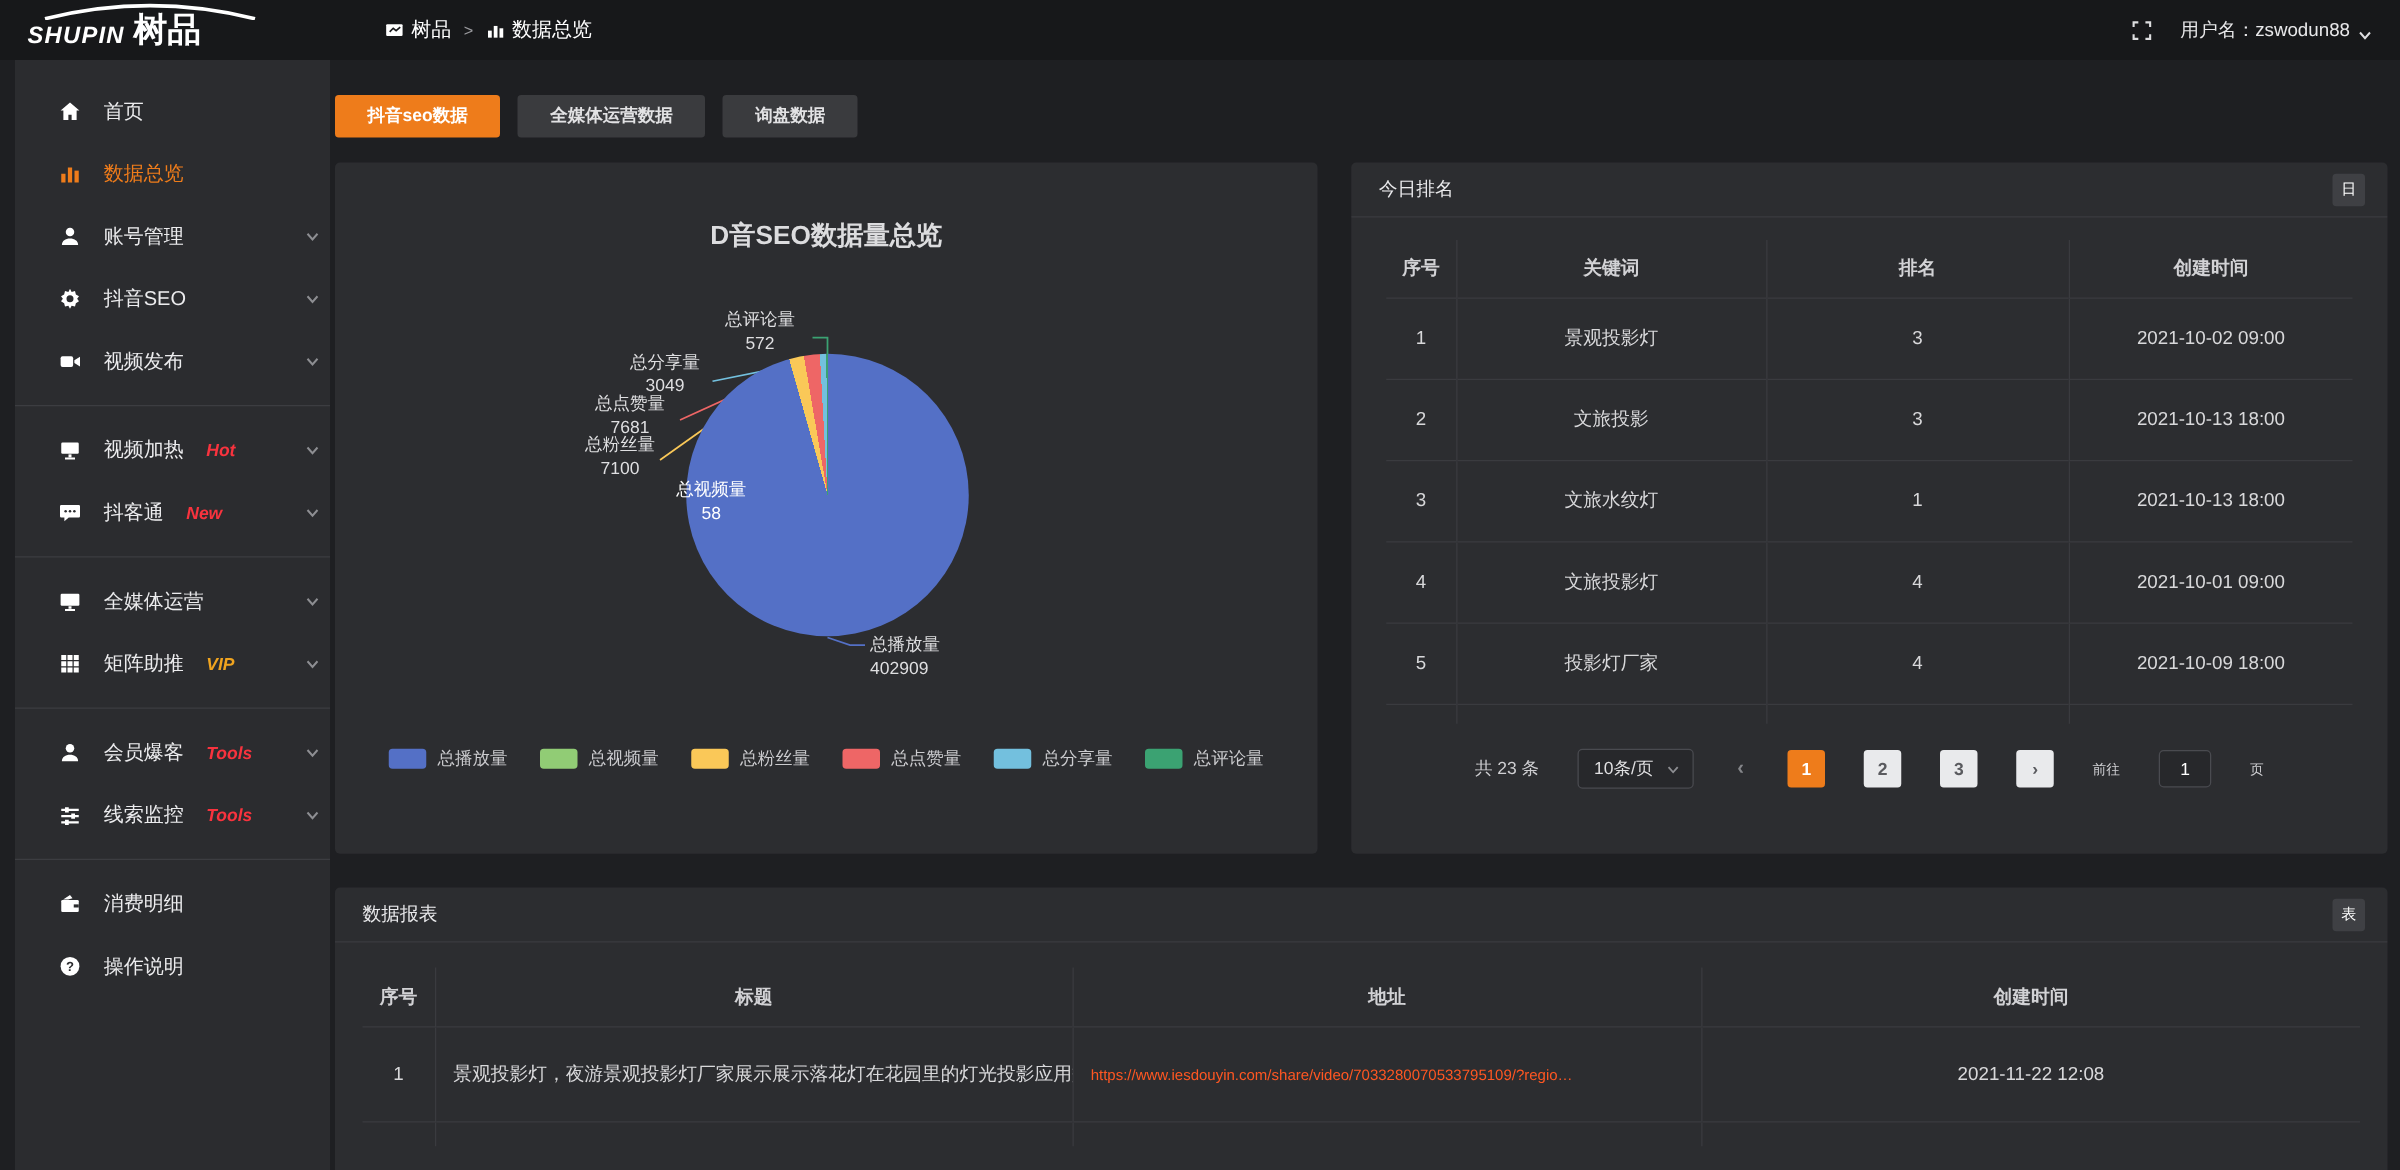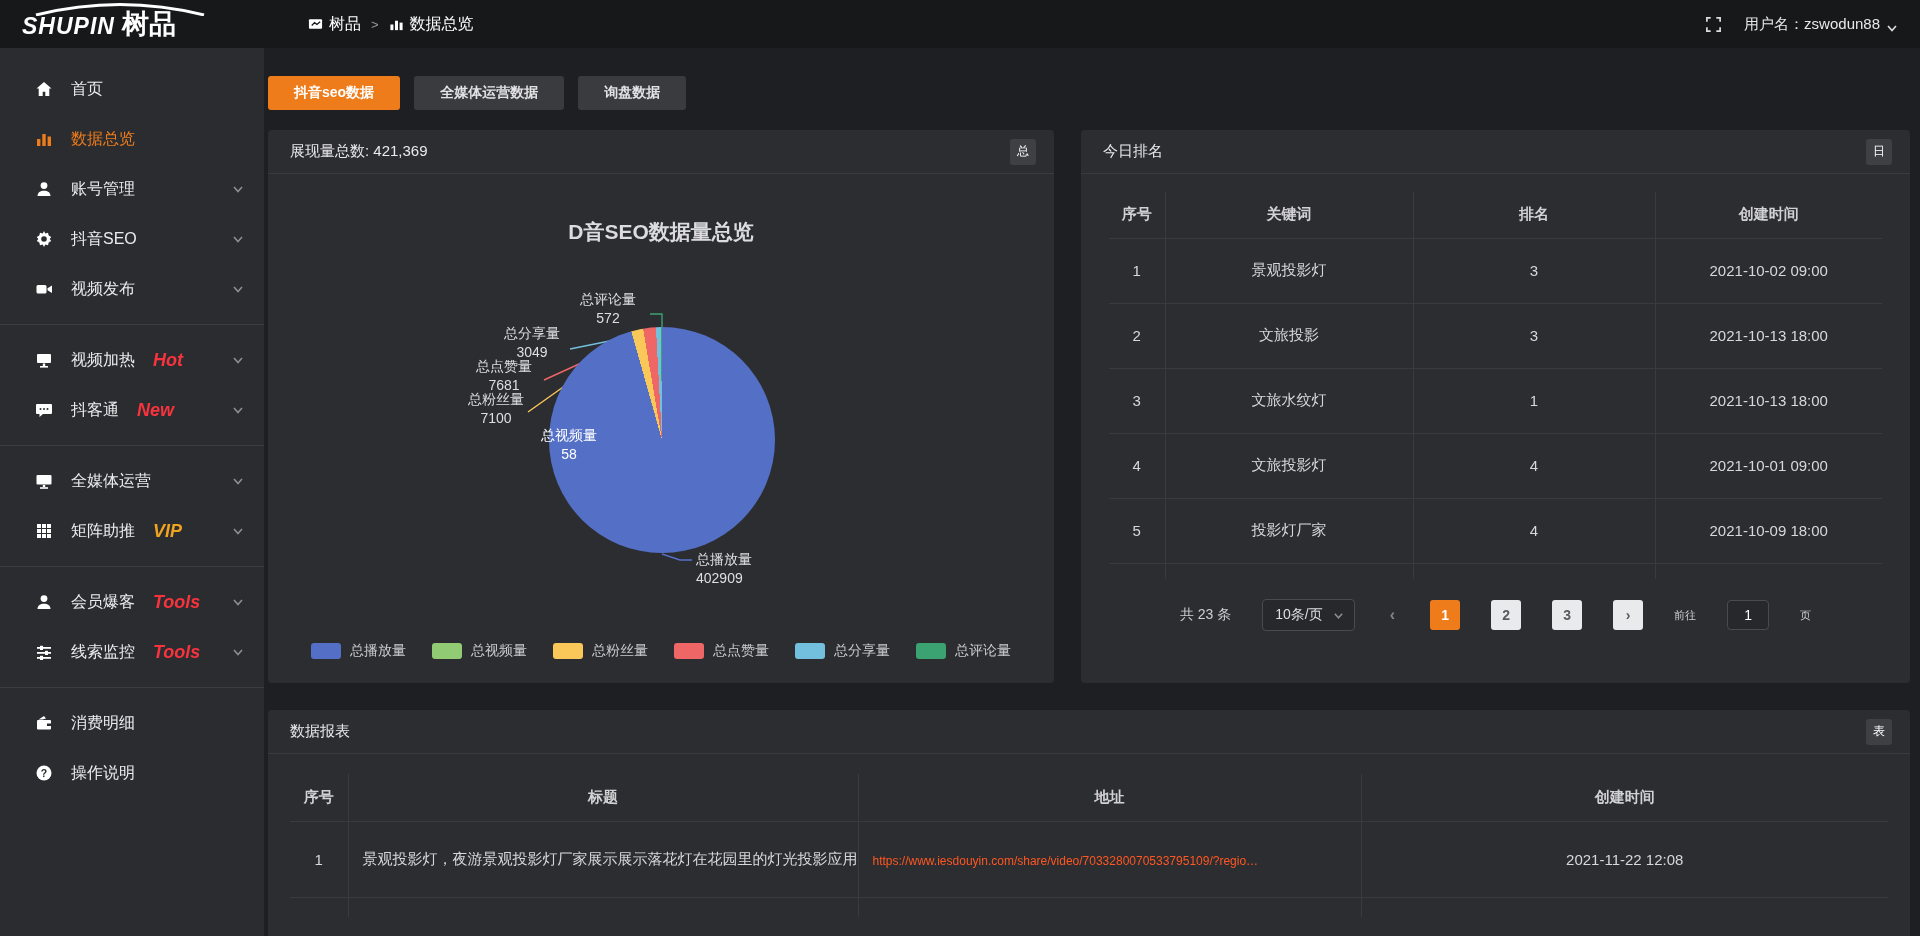--- a/index.html
+++ b/index.html
@@ -8,36 +8,36 @@
     --border:#3a3b3f; --txt:#e4e4e6; --txt-dim:#cfcfd2;
   }
   *{margin:0;padding:0;box-sizing:border-box;}
   html,body{width:1920px;height:936px;overflow:hidden;}
   body{font-family:"Liberation Sans","DejaVu Sans",sans-serif;background:var(--content);color:var(--txt);}
   .app{position:relative;width:1920px;height:936px;}
 
   
   .topbar{position:absolute;top:0;left:0;width:100%;height:48px;background:var(--topbar);display:flex;align-items:center;padding:0 22px;z-index:5;}
   .logo{display:flex;align-items:flex-end;width:242px;position:relative;}
-  .logo-en{font-size:23px;font-weight:900;letter-spacing:1px;color:#fff;font-style:italic;line-height:1;}
+  .logo-en{font-size:19px;font-weight:900;letter-spacing:1px;color:#fff;font-style:italic;line-height:1;}
   .logo-cn{font-size:27px;font-weight:900;color:#fff;margin-left:7px;line-height:1;}
   .logo-arc{position:absolute;top:-9px;left:8px;}
   .breadcrumb{display:flex;align-items:center;margin-left:44px;font-size:16px;gap:10px;}
   .crumb{display:flex;align-items:center;gap:6px;color:#fff;cursor:pointer;}
   .crumb-sep{color:#9a9a9e;font-size:13px;}
   .topbar-right{margin-left:auto;display:flex;align-items:center;gap:22px;}
   .username{display:flex;align-items:flex-end;gap:6px;font-size:15px;color:#e8e8ea;cursor:pointer;}
 
   
-  .sidebar{position:absolute;top:48px;left:0;bottom:0;width:264px;background:var(--sidebar);padding-top:16px;}
+  .sidebar{position:absolute;top:48px;left:12px;bottom:0;width:264px;background:var(--sidebar);padding-top:16px;}
   .side-item{display:flex;align-items:center;height:50px;padding-left:34px;font-size:16px;color:#ececee;cursor:pointer;}
   .side-item .s-icon{width:20px;height:20px;margin-right:17px;display:flex;align-items:center;justify-content:center;color:#fff;flex:0 0 20px;}
   .side-item.active{color:var(--accent);}
   .side-item.active .s-icon{color:var(--accent);}
-  .badge{font-size:18px;font-weight:bold;font-style:italic;margin-left:18px;}
+  .badge{font-size:14px;font-weight:bold;font-style:italic;margin-left:18px;}
   .chev{margin-left:auto;margin-right:20px;color:#8d8e92;display:flex;}
   .side-divider{height:1px;background:#3c3d41;margin:10px 0;}
 
   
   .content{position:absolute;left:264px;top:48px;right:0;bottom:0;background:var(--content);overflow:hidden;}
   .tabs{display:flex;gap:14px;margin:28px 0 0 4px;}
   .tab{height:34px;padding:0 26px;border:none;border-radius:3px;background:#3a3b3e;color:#e2e2e4;font-size:14px;font-weight:bold;cursor:pointer;font-family:inherit;}
   .tab.active{background:var(--accent);color:#fff;}
 
   .row{display:flex;gap:27px;margin:20px 10px 0 4px;}
@@ -337,24 +337,20 @@
 
     <div class="tabs">
       <button class="tab active">抖音seo数据</button>
       <button class="tab">全媒体运营数据</button>
       <button class="tab">询盘数据</button>
     </div>
 
     <div class="row">
 
       <section class="panel overview">
-        <div class="panel-head">
-          <span class="panel-title">展现量总数: 421,369</span>
-          <button class="corner-btn">总</button>
-        </div>
         <div class="chart-body">
           <div class="chart-title">D音SEO数据量总览</div>
 
           <svg class="pie-lines" width="786" height="508" viewBox="0 0 786 508">
             <polyline points="382,140 394,140 394,156" fill="none" stroke-width="1.4" stroke="#3ba272"></polyline>
             <polyline points="302,175 386,158" fill="none" stroke-width="1.4" stroke="#73c0de"></polyline>
             <polyline points="276,206 379,159" fill="none" stroke-width="1.4" stroke="#ee6666"></polyline>
             <polyline points="260,238 367,162" fill="none" stroke-width="1.4" stroke="#fac858"></polyline>
             <polyline points="394,380 412,386 424,386" fill="none" stroke-width="1.4" stroke="#5470c6"></polyline>
           </svg>

